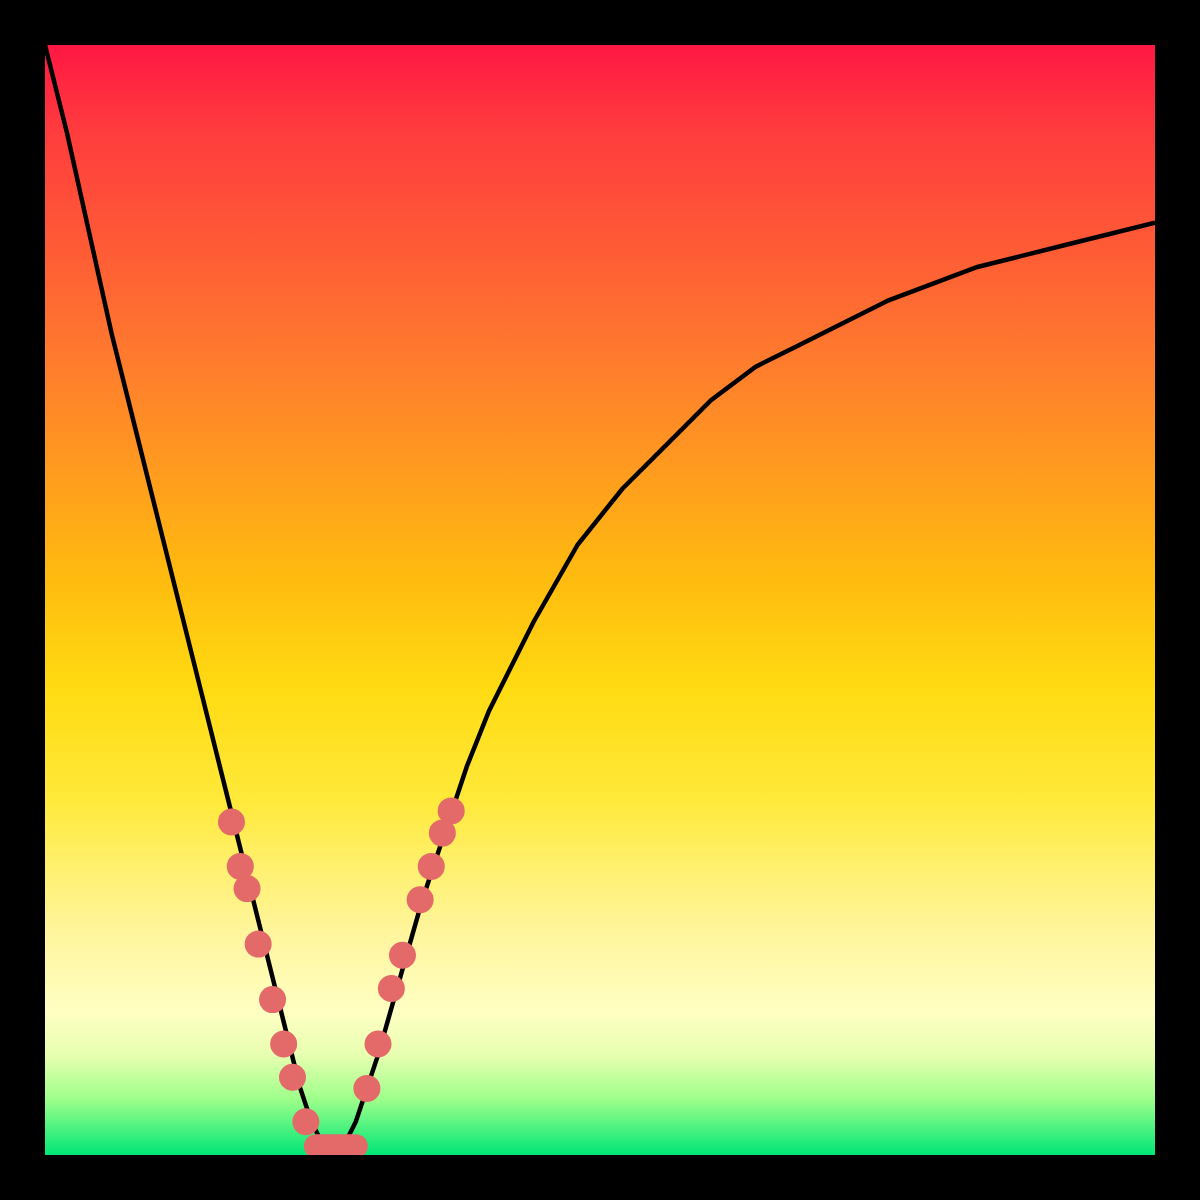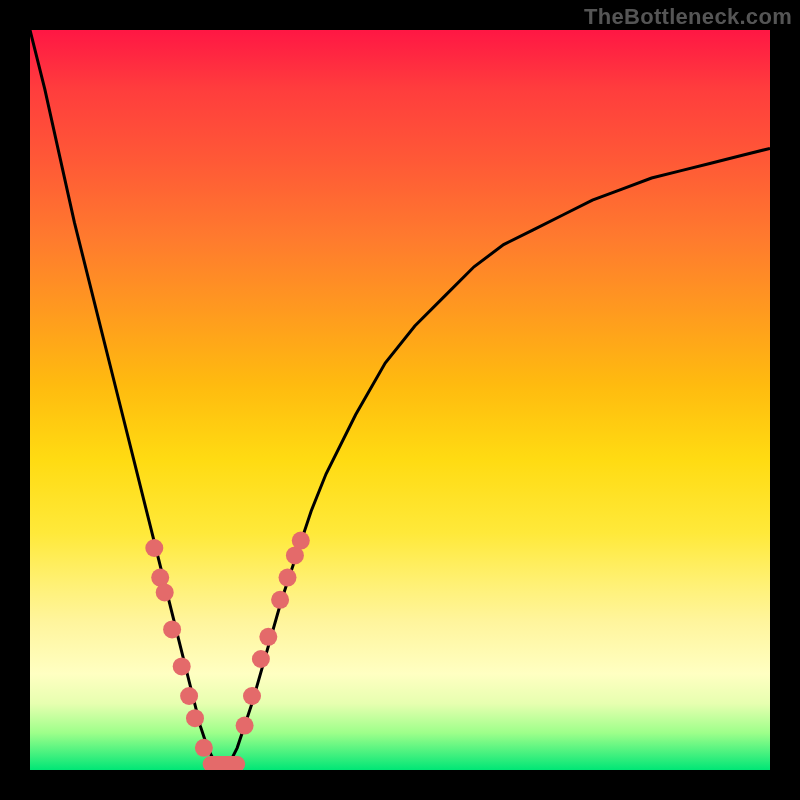--- a/index.html
+++ b/index.html
@@ -81,14 +81,13 @@
           <circle cx="230.9" cy="629.0" r="9" fill="#e46a6a"></circle>
           <circle cx="238.3" cy="606.8" r="9" fill="#e46a6a"></circle>
           <circle cx="250.1" cy="569.8" r="9" fill="#e46a6a"></circle>
           <circle cx="257.5" cy="547.6" r="9" fill="#e46a6a"></circle>
           <circle cx="264.9" cy="525.4" r="9" fill="#e46a6a"></circle>
           <circle cx="270.8" cy="510.6" r="9" fill="#e46a6a"></circle>
           <rect x="172.6" y="726.1" width="42.6" height="16" rx="8" fill="#e46a6a"></rect>
         </g>
     </svg>
   </div>
-  <div class="watermark">TheBottleneck.com</div>
 </div>
 
 </body></html>

